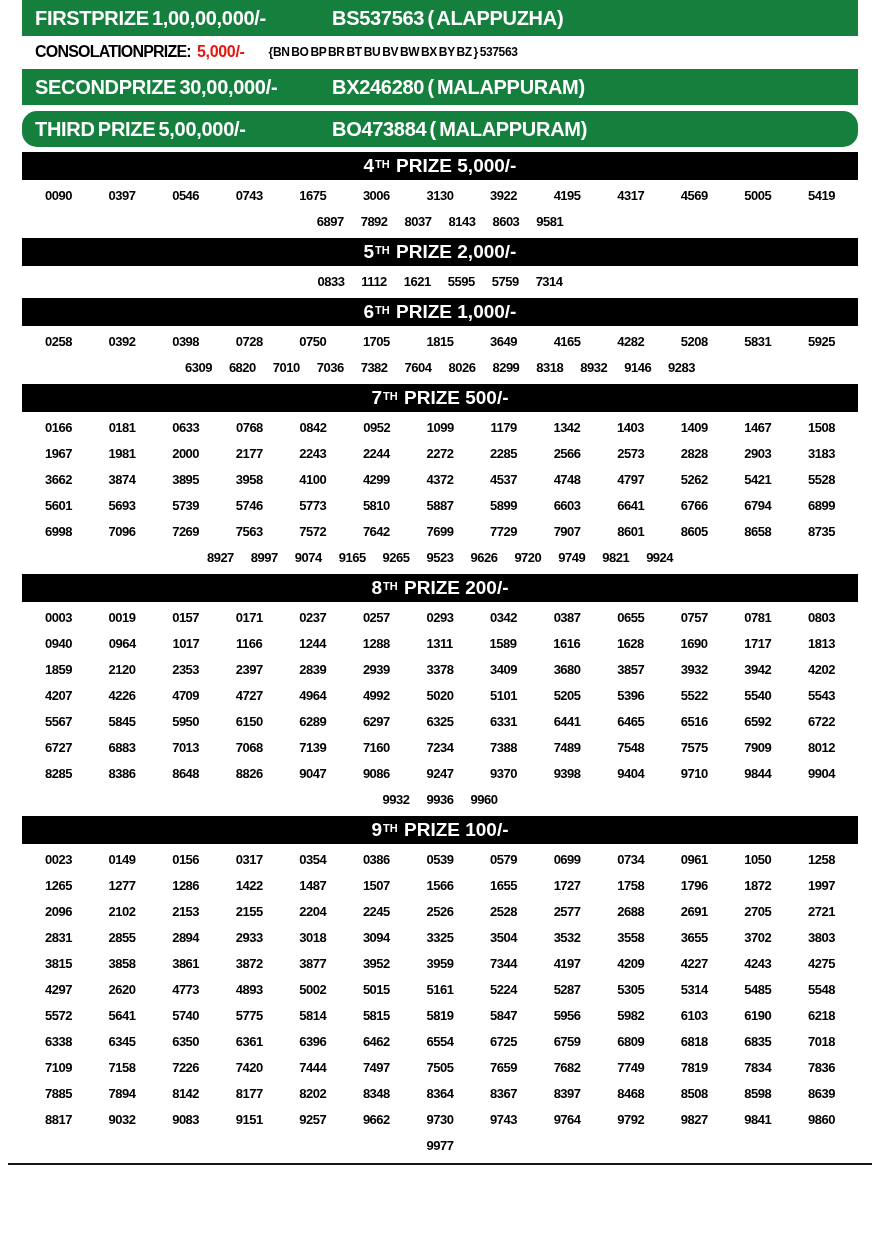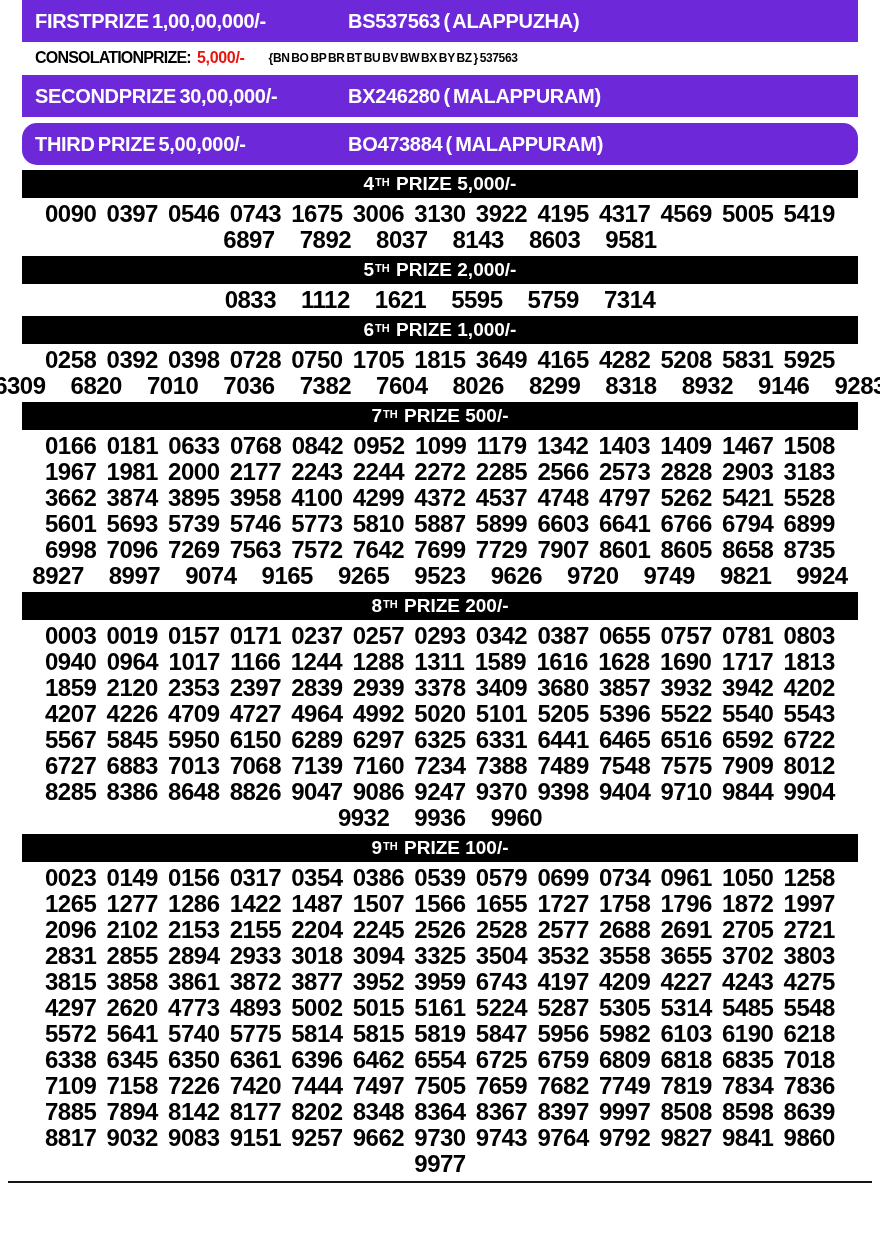--- a/index.html
+++ b/index.html
@@ -11,26 +11,26 @@
   .topbar {
     height:74px; padding-top:6px; box-sizing:border-box;
     display:grid; grid-template-columns:1fr auto 1fr; align-items:center;
     font-weight:bold; font-size:30px; letter-spacing:-0.5px;
   }
   .topbar .code  { justify-self:center; }
   .topbar .title { justify-self:center; letter-spacing:0; }
   .topbar .date  { justify-self:center; }
 
   .bar {
-    margin:0 22px; height:42px; background:#6d28d9; color:#fff;
+    margin:0 22px; height:36px; background:#15803d; color:#fff;
     font-weight:bold; font-size:20px; letter-spacing:-0.3px; word-spacing:-2px;
     display:flex; align-items:center; position:relative;
   }
   .bar .plabel  { margin-left:13px; white-space:nowrap; }
-  .bar .pwinner { position:absolute; left:326px; white-space:nowrap; }
+  .bar .pwinner { position:absolute; left:310px; white-space:nowrap; }
   .bar.second { margin-bottom:6px; }
   .bar.third  { margin-bottom:5px;border-radius:15px; }
 
   .consolation {
     margin:1px 22px 2px; height:30px;
     display:flex; align-items:center; font-weight:bold;
   }
   .consolation .clabel  { margin-left:13px; font-size:16px; letter-spacing:-0.8px; }
   .consolation .camount { font-size:16px; margin-left:6px; letter-spacing:-0.3px; }
   .consolation .cseries { font-size:12px; margin-left:24px; letter-spacing:-0.4px; word-spacing:-1px; }
@@ -39,23 +39,23 @@
   .sbar {
     margin:0 22px 3px; height:28px; background:#000; color:#fff;
     font-weight:bold; font-size:19px;
     display:flex; align-items:center; justify-content:center;
   }
   .sbar sup { font-size:11px; position:relative; top:-2px; margin:0 1px;text-align:center; }
   .sbar .rest { white-space:pre; }
 
   .num-row {
     margin:0 45px; display:flex; justify-content:space-between;
-    font-weight:bold; font-size:24px; line-height:26px; letter-spacing:-0.5px;
+    font-weight:bold; font-size:13px; line-height:26px; letter-spacing:-0.5px;
   }
-  .num-row.partial { justify-content:center; gap:25px;align-items:flex-end; }
+  .num-row.partial { justify-content:center; gap:17px;align-items:flex-end; }
   .num { white-space:nowrap; }
 
   .endline { margin:4px 8px 0; border-top:2.5px solid #151515; }
 </style>
 </head>
 <body>
 
 <div>
 
 
@@ -441,21 +441,21 @@
           <span class="num">3803</span>
         </div>
         <div class="num-row">
           <span class="num">3815</span>
           <span class="num">3858</span>
           <span class="num">3861</span>
           <span class="num">3872</span>
           <span class="num">3877</span>
           <span class="num">3952</span>
           <span class="num">3959</span>
-          <span class="num">6743</span>
+          <span class="num">7344</span>
           <span class="num">4197</span>
           <span class="num">4209</span>
           <span class="num">4227</span>
           <span class="num">4243</span>
           <span class="num">4275</span>
         </div>
         <div class="num-row">
           <span class="num">4297</span>
           <span class="num">2620</span>
           <span class="num">4773</span>
@@ -518,21 +518,21 @@
         <div class="num-row">
           <span class="num">7885</span>
           <span class="num">7894</span>
           <span class="num">8142</span>
           <span class="num">8177</span>
           <span class="num">8202</span>
           <span class="num">8348</span>
           <span class="num">8364</span>
           <span class="num">8367</span>
           <span class="num">8397</span>
-          <span class="num">9997</span>
+          <span class="num">8468</span>
           <span class="num">8508</span>
           <span class="num">8598</span>
           <span class="num">8639</span>
         </div>
         <div class="num-row">
           <span class="num">8817</span>
           <span class="num">9032</span>
           <span class="num">9083</span>
           <span class="num">9151</span>
           <span class="num">9257</span>

